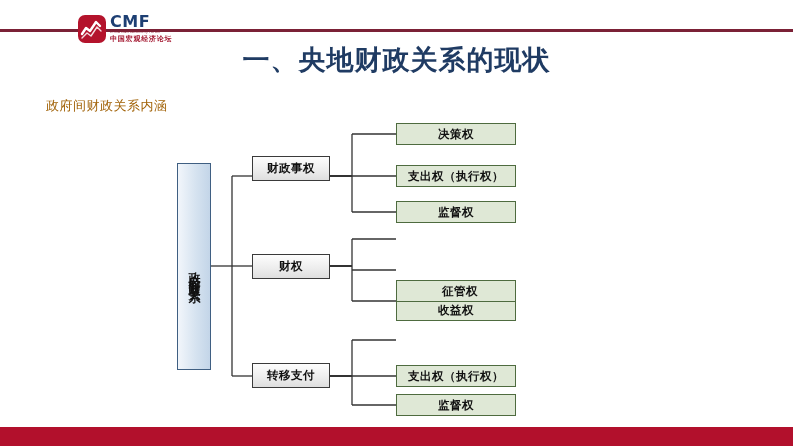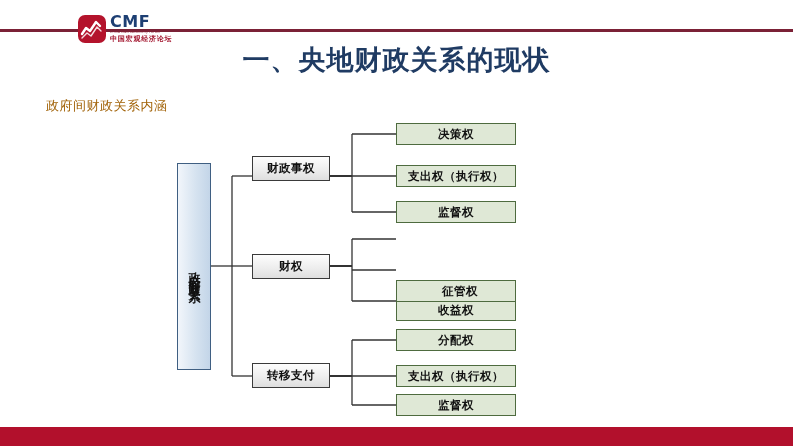--- a/index.html
+++ b/index.html
@@ -155,20 +155,19 @@
     <div class="node node-mid mid-x" style="top:363px;">转移支付</div>
     <div class="node node-mid mid-x" style="top:254px;">财权</div>
 
     <div class="node node-leaf leaf-x" style="top:123px;">决策权</div>
     <div class="node node-leaf leaf-x" style="top:165px;">支出权（执行权）</div>
     <div class="node node-leaf leaf-x" style="top:201px;">监督权</div>
 
     <div class="node node-leaf leaf-x" style="top:251px;margin-top:48px;">收益权</div>
     <div class="node node-leaf leaf-x" style="top:280px;padding-left:8px;">征管权</div>
 
-    <div class="node node-leaf leaf-x" style="top:329px;">分配权</div>
     <div class="node node-leaf leaf-x" style="top:365px;">支出权（执行权）</div>
     <div class="node node-leaf leaf-x" style="top:394px;">监督权</div>
   </div>
 
   <div class="bottom-bar"></div>
 
 </div>
 
 </body></html>

